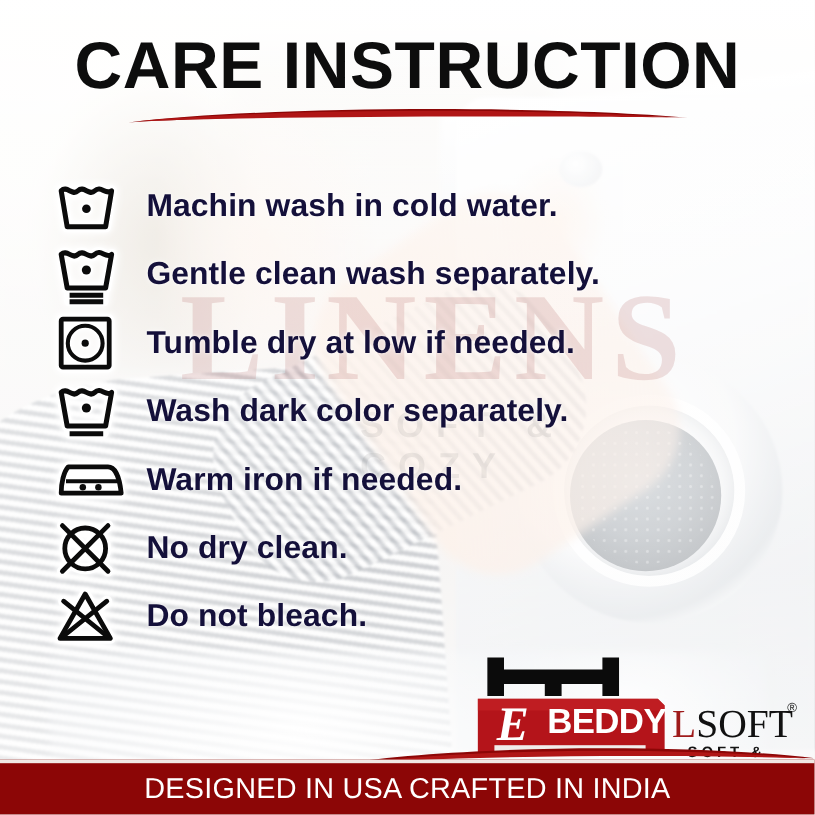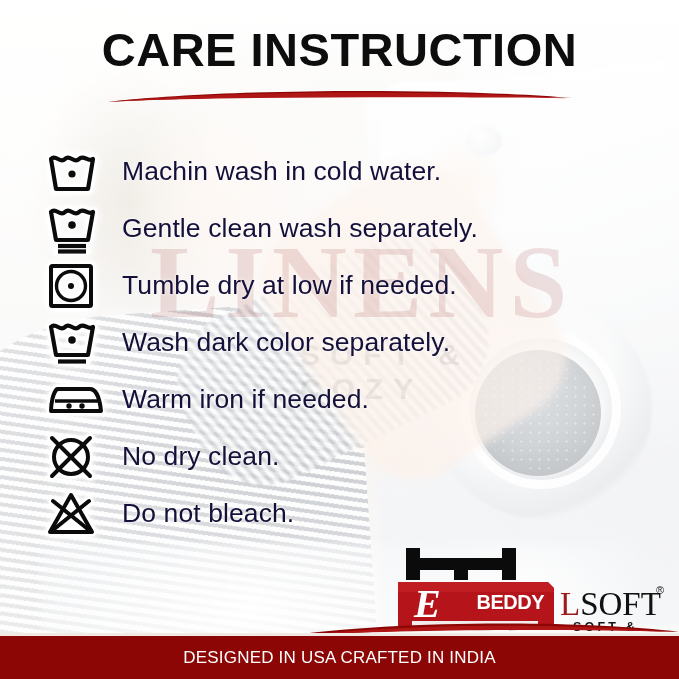--- a/index.html
+++ b/index.html
@@ -174,21 +174,21 @@
     color:#7d7d7d; margin-top:4px; padding-left:150px;
   }
 
   
   #header { position:absolute; left:0; top:0; width:679px; height:104px; }
   #title {
     position:absolute; left:0; right:0; top:22px;
     text-align:center;
     font-family:"Liberation Sans", sans-serif;
     font-weight:700;
-    font-size:47px;
+    font-size:55px;
     letter-spacing:.5px;
     color:#0d0d0d;
   }
   #title-swoosh {
     position:absolute; left:105px; top:86px; width:470px; height:18px;
   }
 
   
   #list {
     position:absolute; left:44px; top:143px; width:600px;
@@ -200,41 +200,41 @@
   }
   .icon-cell {
     width:78px; min-width:78px;
     display:flex; align-items:center; justify-content:flex-start;
     padding-left:2px;
   }
   .icon-cell svg { display:block; filter:drop-shadow(0 0 2.2px rgba(255,255,255,.98)) drop-shadow(0 0 4px rgba(255,255,255,.85)); }
   .row-text {
     font-family:"Liberation Sans", sans-serif;
     font-size:26.5px;
-    font-weight:400;
+    font-weight:700;
     color:#14103a;
     letter-spacing:.1px;
     white-space:nowrap;
     text-shadow:0 0 3px rgba(255,255,255,.75), 0 0 7px rgba(255,255,255,.55);
   }
 
   
   #logo { position:absolute; left:398px; top:544px; width:268px; height:86px; }
 
   #logo-bed { position:absolute; left:8px; top:0px; }
 
   #logo-banner {
     position:absolute; left:0px; top:38px; width:156px; height:47px;
   }
   #logo-banner-text {
-    position:absolute; left:0; top:38px; width:156px; height:40px;
+    position:absolute; left:11px; top:38px; width:156px; height:40px;
     display:flex; align-items:center; justify-content:flex-end;
     padding-right:10px;
     font-family:"Liberation Sans", sans-serif;
-    font-weight:700; font-size:20px; letter-spacing:-.5px;
+    font-weight:700; font-size:29px; letter-spacing:-.5px;
     color:#ffffff;
   }
   #logo-e {
     position:absolute; left:16px; top:40px;
     font-family:"Liberation Serif", serif;
     font-style:italic; font-weight:700; font-size:40px;
     color:#ffffff; line-height:1;
   }
   #logo-linens {
     position:absolute; left:162px; top:44px;
@@ -260,21 +260,21 @@
     position:absolute; left:280px; top:618px; width:400px; height:20px;
   }
   #bottom-bar {
     position:absolute; left:0; bottom:0; width:679px; height:46px;
     background:#8c0606;
     border-top:3px solid #f0e9e4;
     display:flex; align-items:center; justify-content:center;
   }
   #bottom-bar-text {
     font-family:"Liberation Sans", sans-serif;
-    font-weight:400; font-size:17px; letter-spacing:.2px;
+    font-weight:400; font-size:24px; letter-spacing:.2px;
     color:#ffffff;
   }
 </style>
 </head>
 <body>
 
 <div id="card">
 
   <div id="photo">
     <div class="bg-base"></div>

